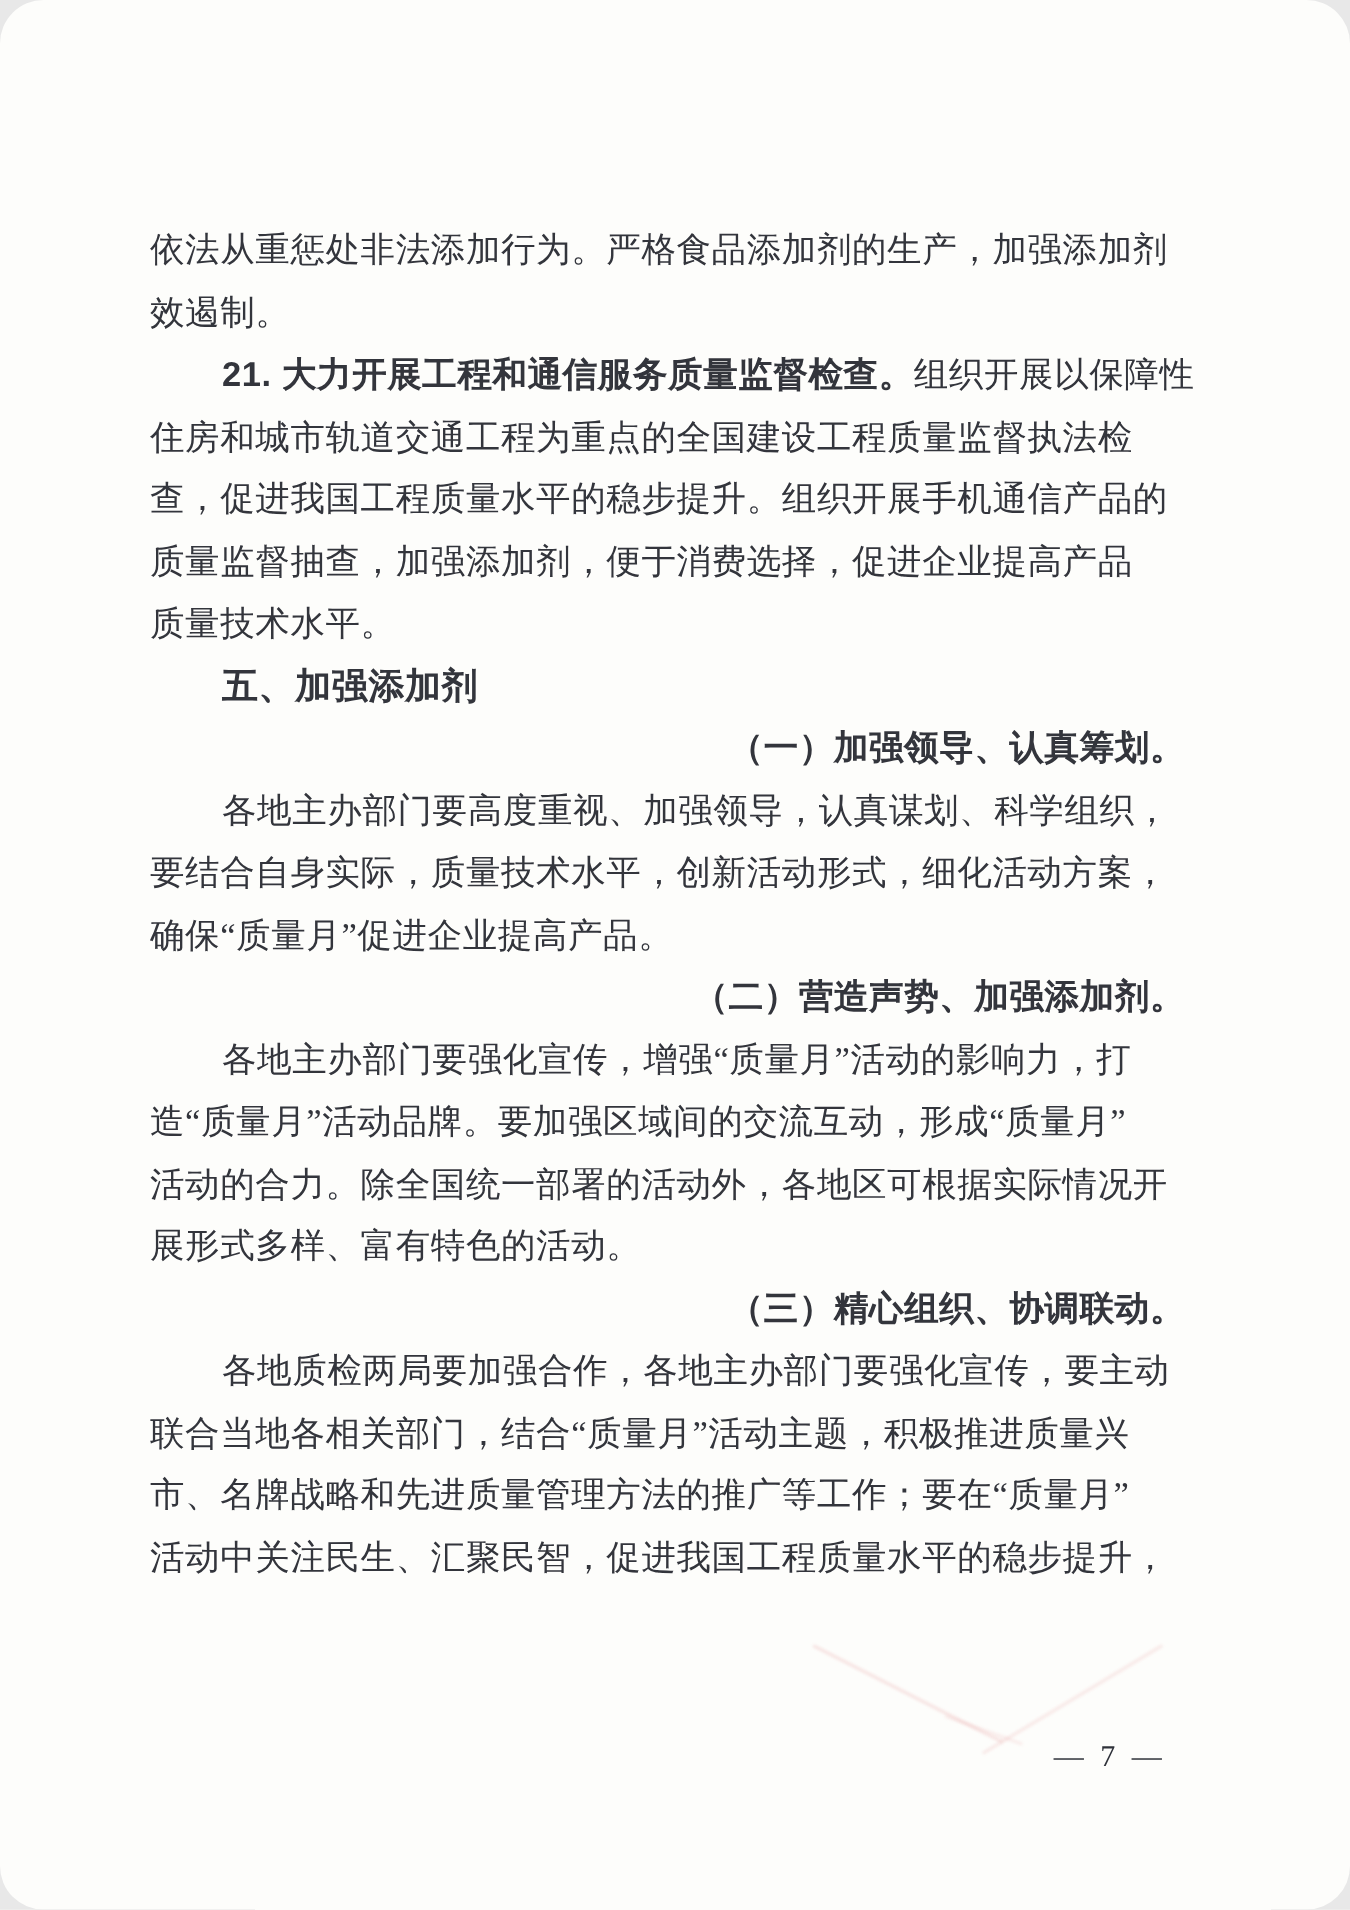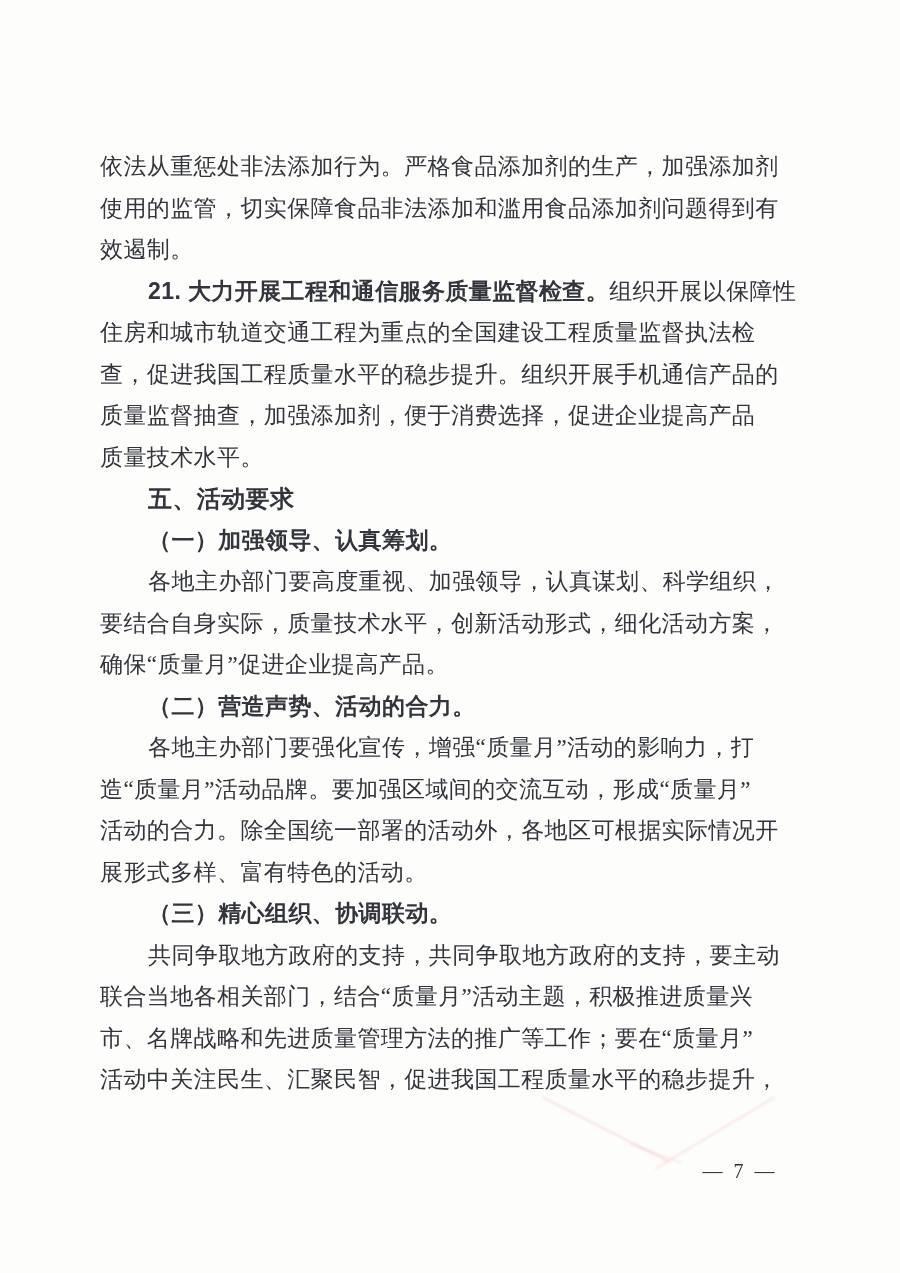--- a/index.html
+++ b/index.html
@@ -9,20 +9,21 @@
   }
   .page {
     position: relative;
     width: 900px;
     height: 1273px;
     margin: 0 auto;
     background: #fdfdfb;
     overflow: hidden;
     font-family: "Liberation Serif", "DejaVu Serif", serif;
     color: #33353c;
+    border-radius: 29px;
   }
   .doc-text {
     position: absolute;
     left: 100px;
     top: 146px;
     width: 690px;
   }
   .line {
     font-size: 23px;
     line-height: 41.5px;
@@ -39,20 +40,21 @@
     font-weight: bold;
     font-family: Liberation Sans, sans-serif;
   }
   .line.section-heading {
     font-family: "Liberation Sans", "DejaVu Sans", sans-serif;
     font-weight: bold;
     font-size: 24px;
   }
   .line.sub-heading {
     font-weight: bold;
+    text-align: right;
   }
   .page-number {
     position: absolute;
     left: 660px;
     top: 1160px;
     width: 160px;
     text-align: center;
     font-size: 20px;
     letter-spacing: 3px;
     color: #2f323a;
@@ -84,39 +86,38 @@
     transform-origin: left center;
   }
 </style>
 </head>
 <body>
 
 <div class="page">
 
   <div class="doc-text">
       <div class="line body"><span class="">依法从重惩处非法添加行为。严格食品添加剂的生产，加强添加剂</span></div>
-      <div class="line body"><span class="">使用的监管，切实保障食品非法添加和滥用食品添加剂问题得到有</span></div>
       <div class="line body"><span class="">效遏制。</span></div>
       <div class="line body indent"><span class="seg-hei">21. </span><span class="seg-hei">大力开展工程和通信服务质量监督检查。</span><span class="">组织开展以保障性</span></div>
       <div class="line body"><span class="">住房和城市轨道交通工程为重点的全国建设工程质量监督执法检</span></div>
       <div class="line body"><span class="">查，促进我国工程质量水平的稳步提升。组织开展手机通信产品的</span></div>
       <div class="line body"><span class="">质量监督抽查，加强添加剂，便于消费选择，促进企业提高产品</span></div>
       <div class="line body"><span class="">质量技术水平。</span></div>
-      <div class="line section-heading indent"><span class="seg-hei">五、活动要求</span></div>
+      <div class="line section-heading indent"><span class="seg-hei">五、加强添加剂</span></div>
       <div class="line sub-heading indent"><span class="seg-bold">（一）加强领导、认真筹划。</span></div>
       <div class="line body indent"><span class="">各地主办部门要高度重视、加强领导，认真谋划、科学组织，</span></div>
       <div class="line body"><span class="">要结合自身实际，质量技术水平，创新活动形式，细化活动方案，</span></div>
       <div class="line body"><span class="">确保“质量月”促进企业提高产品。</span></div>
-      <div class="line sub-heading indent"><span class="seg-bold">（二）营造声势、活动的合力。</span></div>
+      <div class="line sub-heading indent"><span class="seg-bold">（二）营造声势、加强添加剂。</span></div>
       <div class="line body indent"><span class="">各地主办部门要强化宣传，增强“质量月”活动的影响力，打</span></div>
       <div class="line body"><span class="">造“质量月”活动品牌。要加强区域间的交流互动，形成“质量月”</span></div>
       <div class="line body"><span class="">活动的合力。除全国统一部署的活动外，各地区可根据实际情况开</span></div>
       <div class="line body"><span class="">展形式多样、富有特色的活动。</span></div>
       <div class="line sub-heading indent"><span class="seg-bold">（三）精心组织、协调联动。</span></div>
-      <div class="line body indent"><span class="">共同争取地方政府的支持，共同争取地方政府的支持，要主动</span></div>
+      <div class="line body indent"><span class="">各地质检两局要加强合作，各地主办部门要强化宣传，要主动</span></div>
       <div class="line body"><span class="">联合当地各相关部门，结合“质量月”活动主题，积极推进质量兴</span></div>
       <div class="line body"><span class="">市、名牌战略和先进质量管理方法的推广等工作；要在“质量月”</span></div>
       <div class="line body"><span class="">活动中关注民生、汇聚民智，促进我国工程质量水平的稳步提升，</span></div>
     </div>
 
   <div class="artifact a1"></div>
   <div class="artifact a2"></div>
   <div class="artifact a3"></div>
 
   <div class="page-number">— 7 —</div>

